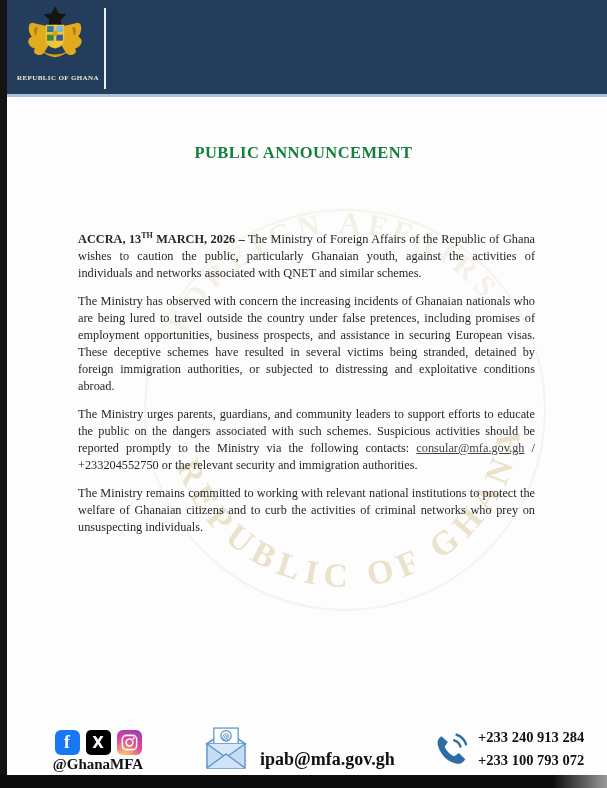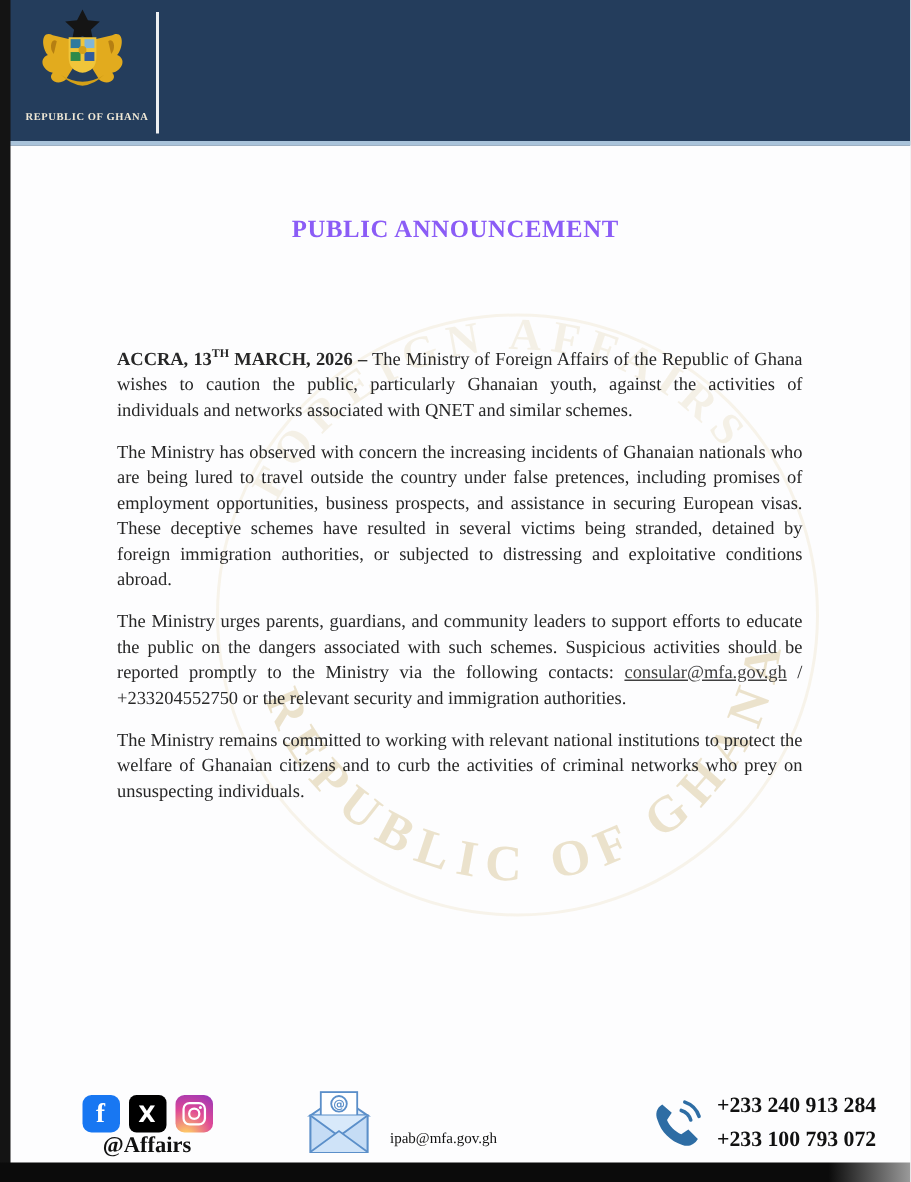--- a/index.html
+++ b/index.html
@@ -29,42 +29,42 @@
     position:absolute; left:120px; top:25px; color:#eef1f6;
     font-weight:bold; font-size:16px; line-height:1.32; letter-spacing:.6px;
   }
 
   
   .watermark { position:absolute; left:130px; top:195px; width:430px; height:430px; z-index:0; pointer-events:none; }
 
   
   .doc-title {
     position:absolute; left:0; top:143px; width:607px; text-align:center;
-    font-size:16.5px; font-weight:bold; letter-spacing:.4px; color:#8b5cf6; z-index:2;
+    font-size:16.5px; font-weight:bold; letter-spacing:.4px; color:#15803d; z-index:2;
   }
   .content {
     position:absolute; left:78px; top:198px; width:457px; z-index:2;
     font-size:12.3px; line-height:1.38; color:#272727; text-align:justify;margin-top:32px;
   }
   .content p { margin-bottom:11px; }
   .content sup { font-size:8px; vertical-align:super; }
   .doc-link { color:#404040; text-decoration:underline; cursor:pointer; }
   .closing { margin-top:32px; font-weight:bold; letter-spacing:.2px; text-align:left; }
 
   
   .footer { position:absolute; left:0; bottom:13px; width:607px; height:52px; z-index:5; }
   .social-group { position:absolute; left:34px; bottom:2px; width:128px; text-align:center; }
   .social-icons { display:flex; justify-content:center; gap:6px; margin-bottom:1px; }
   .sicon { width:25px; height:25px; border-radius:6px; display:flex; align-items:center; justify-content:center; }
   .fb { background:#1877F2; color:#fff; font-size:18px; font-weight:bold; font-family:"Liberation Serif",serif; }
   .xx { background:#000; color:#fff; font-size:15px; font-weight:bold; font-family:"DejaVu Sans",sans-serif; border-radius:5px; }
   .ig { background:radial-gradient(circle at 28% 110%, #fdc468 10%, #df4996 55%, #9b36b7 95%); }
   .handle { font-size:15px; font-weight:bold; color:#111; }
   .email-group { position:absolute; left:200px; bottom:4px; display:flex; align-items:center; gap:8px; }
-  .email-text { font-size:10px; font-weight:normal; color:#111;margin-top:23px; }
+  .email-text { font-size:18px; font-weight:bold; color:#111;margin-top:23px; }
   .phone-group { position:absolute; left:432px; bottom:4px; display:flex; align-items:center; gap:8px;margin-top:20px; }
   .phone-nums { font-size:14.5px; font-weight:bold; color:#111; line-height:1.55; }
 </style>
 </head>
 <body>
 
 <div class="page">
 
   <svg class="watermark" viewBox="0 0 430 430">
     <defs>
@@ -122,21 +122,21 @@
         <div class="sicon fb">f</div>
         <div class="sicon xx">X</div>
         <div class="sicon ig">
           <svg viewBox="0 0 24 24" width="19" height="19">
             <rect x="3" y="3" width="18" height="18" rx="5" fill="none" stroke="#fff" stroke-width="1.9"></rect>
             <circle cx="12" cy="12" r="4.3" fill="none" stroke="#fff" stroke-width="1.9"></circle>
             <circle cx="17.2" cy="6.8" r="1.3" fill="#fff"></circle>
           </svg>
         </div>
       </div>
-      <div class="handle">@Affairs</div>
+      <div class="handle">@GhanaMFA</div>
     </div>
 
     <div class="email-group">
       <svg width="52" height="46" viewBox="0 0 60 52">
         <polygon points="8,21 30,6 52,21" fill="#e2eefb" stroke="#5b8fc9" stroke-width="1.6"></polygon>
         <rect x="16" y="3" width="28" height="25" fill="#ffffff" stroke="#5b8fc9" stroke-width="1.4"></rect>
         <circle cx="30" cy="12" r="6" fill="#ffffff" stroke="#5b8fc9" stroke-width="1.4"></circle>
         <text x="30" y="15.5" text-anchor="middle" font-size="9" font-weight="bold" fill="#5b8fc9" font-family="DejaVu Sans, sans-serif">@</text>
         <polygon points="8,21 52,21 52,49 8,49" fill="#c5dcf5" stroke="#5b8fc9" stroke-width="1.6"></polygon>
         <polyline points="8,21 30,37 52,21" fill="#d8e9fa" stroke="#5b8fc9" stroke-width="1.4"></polyline>

